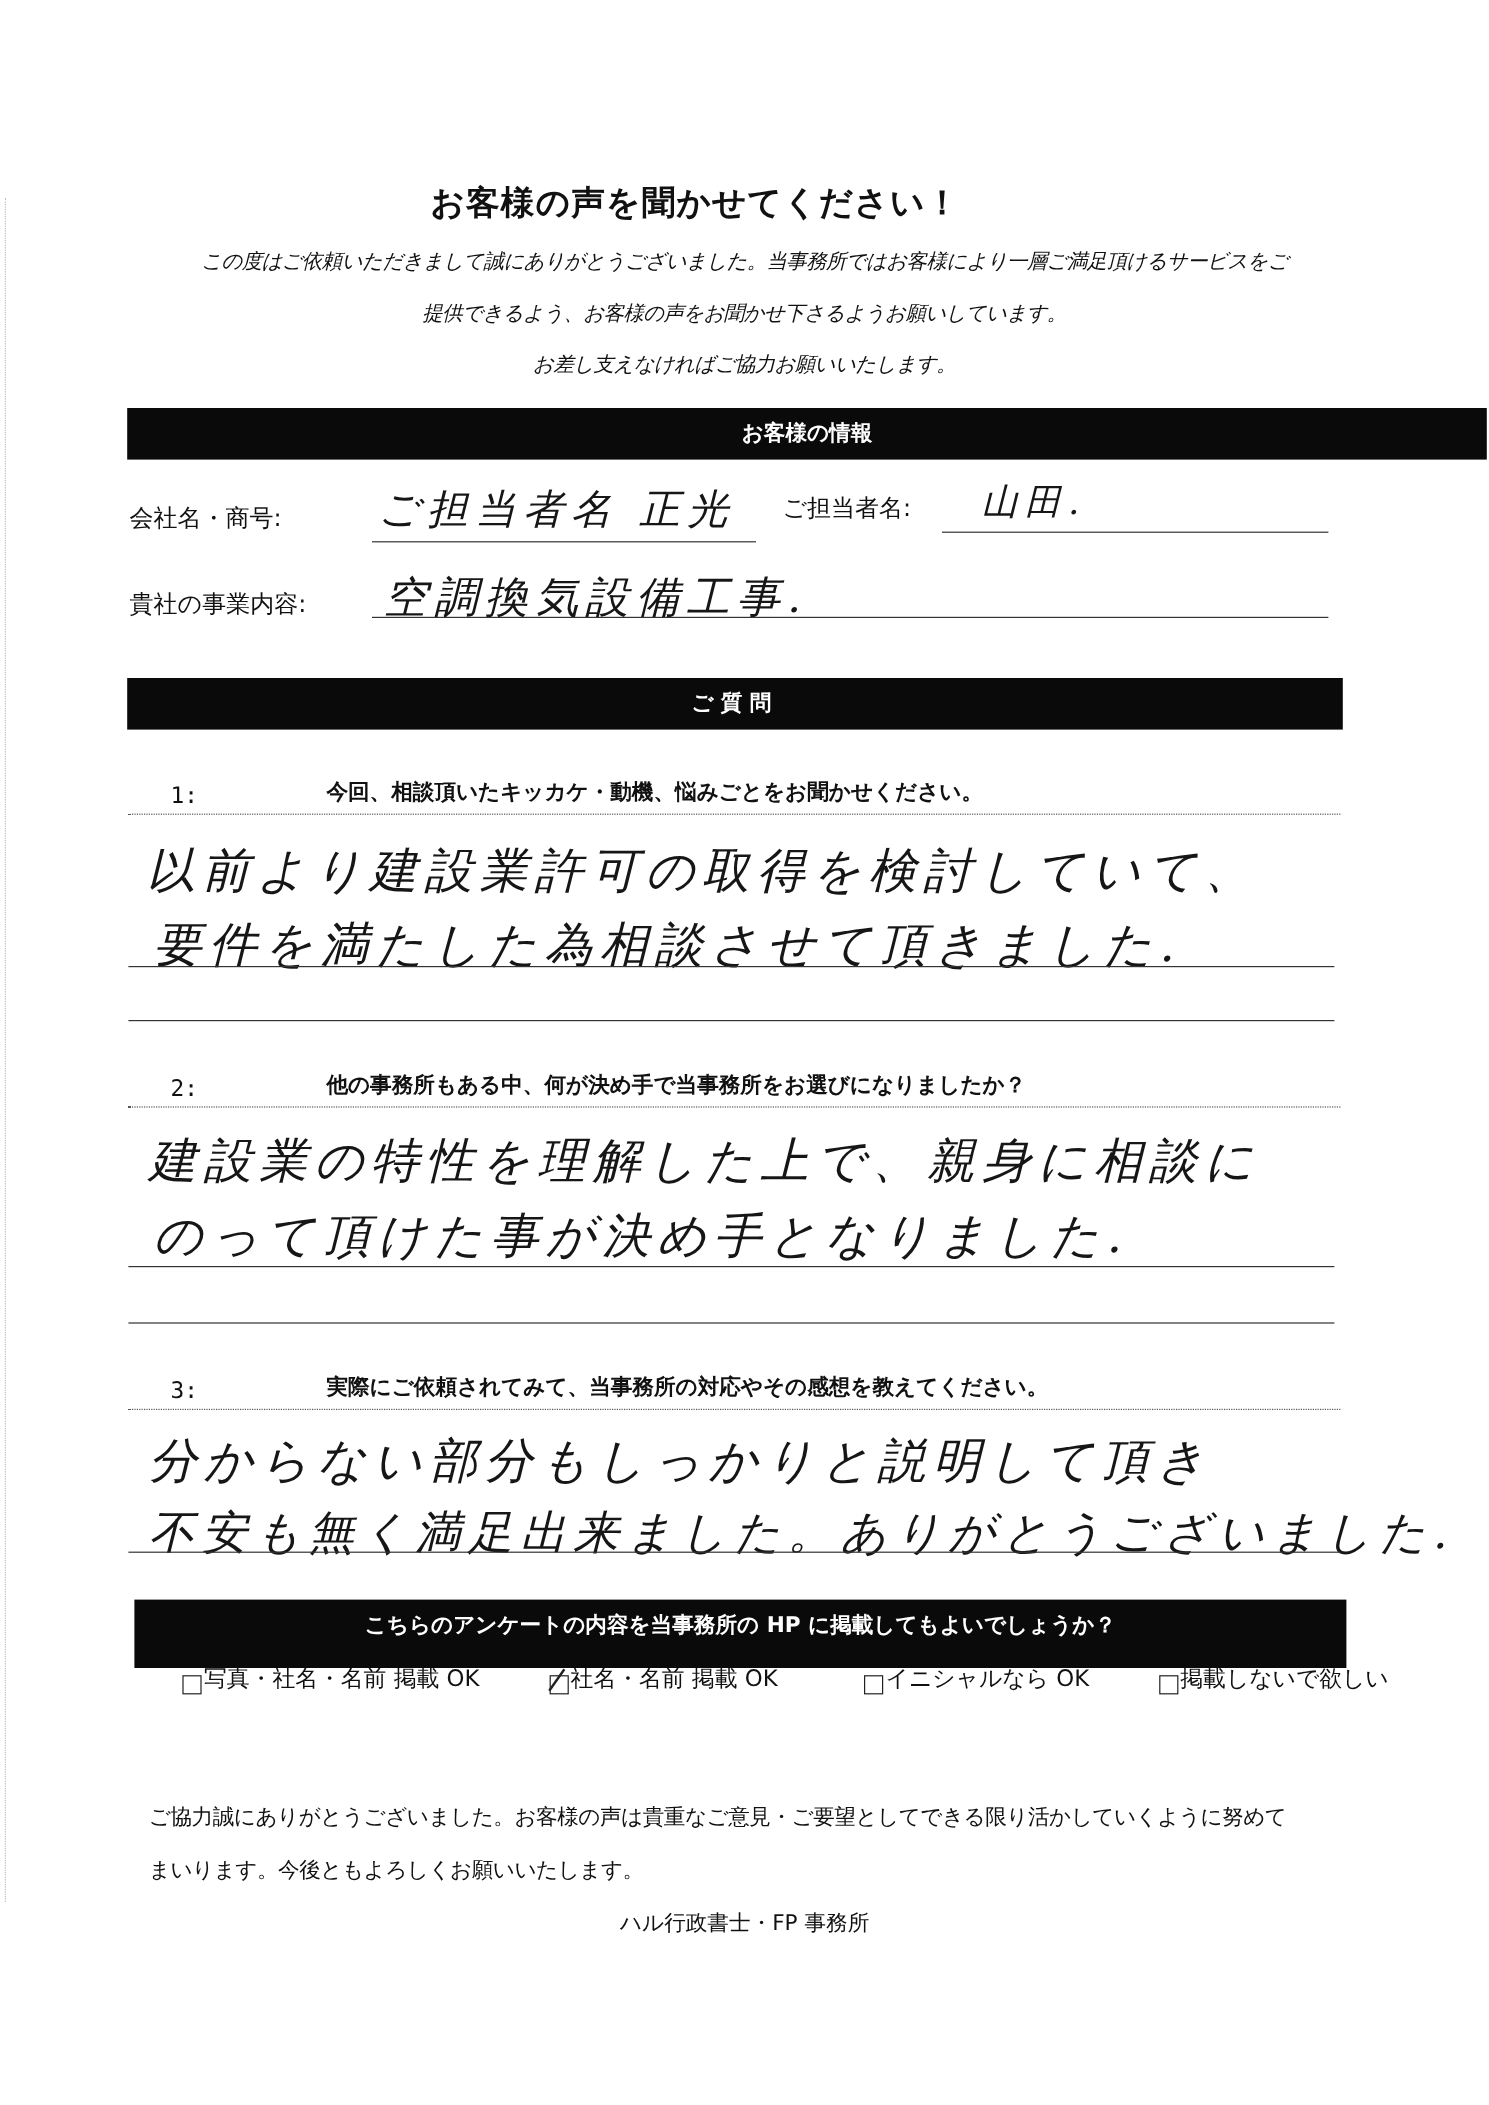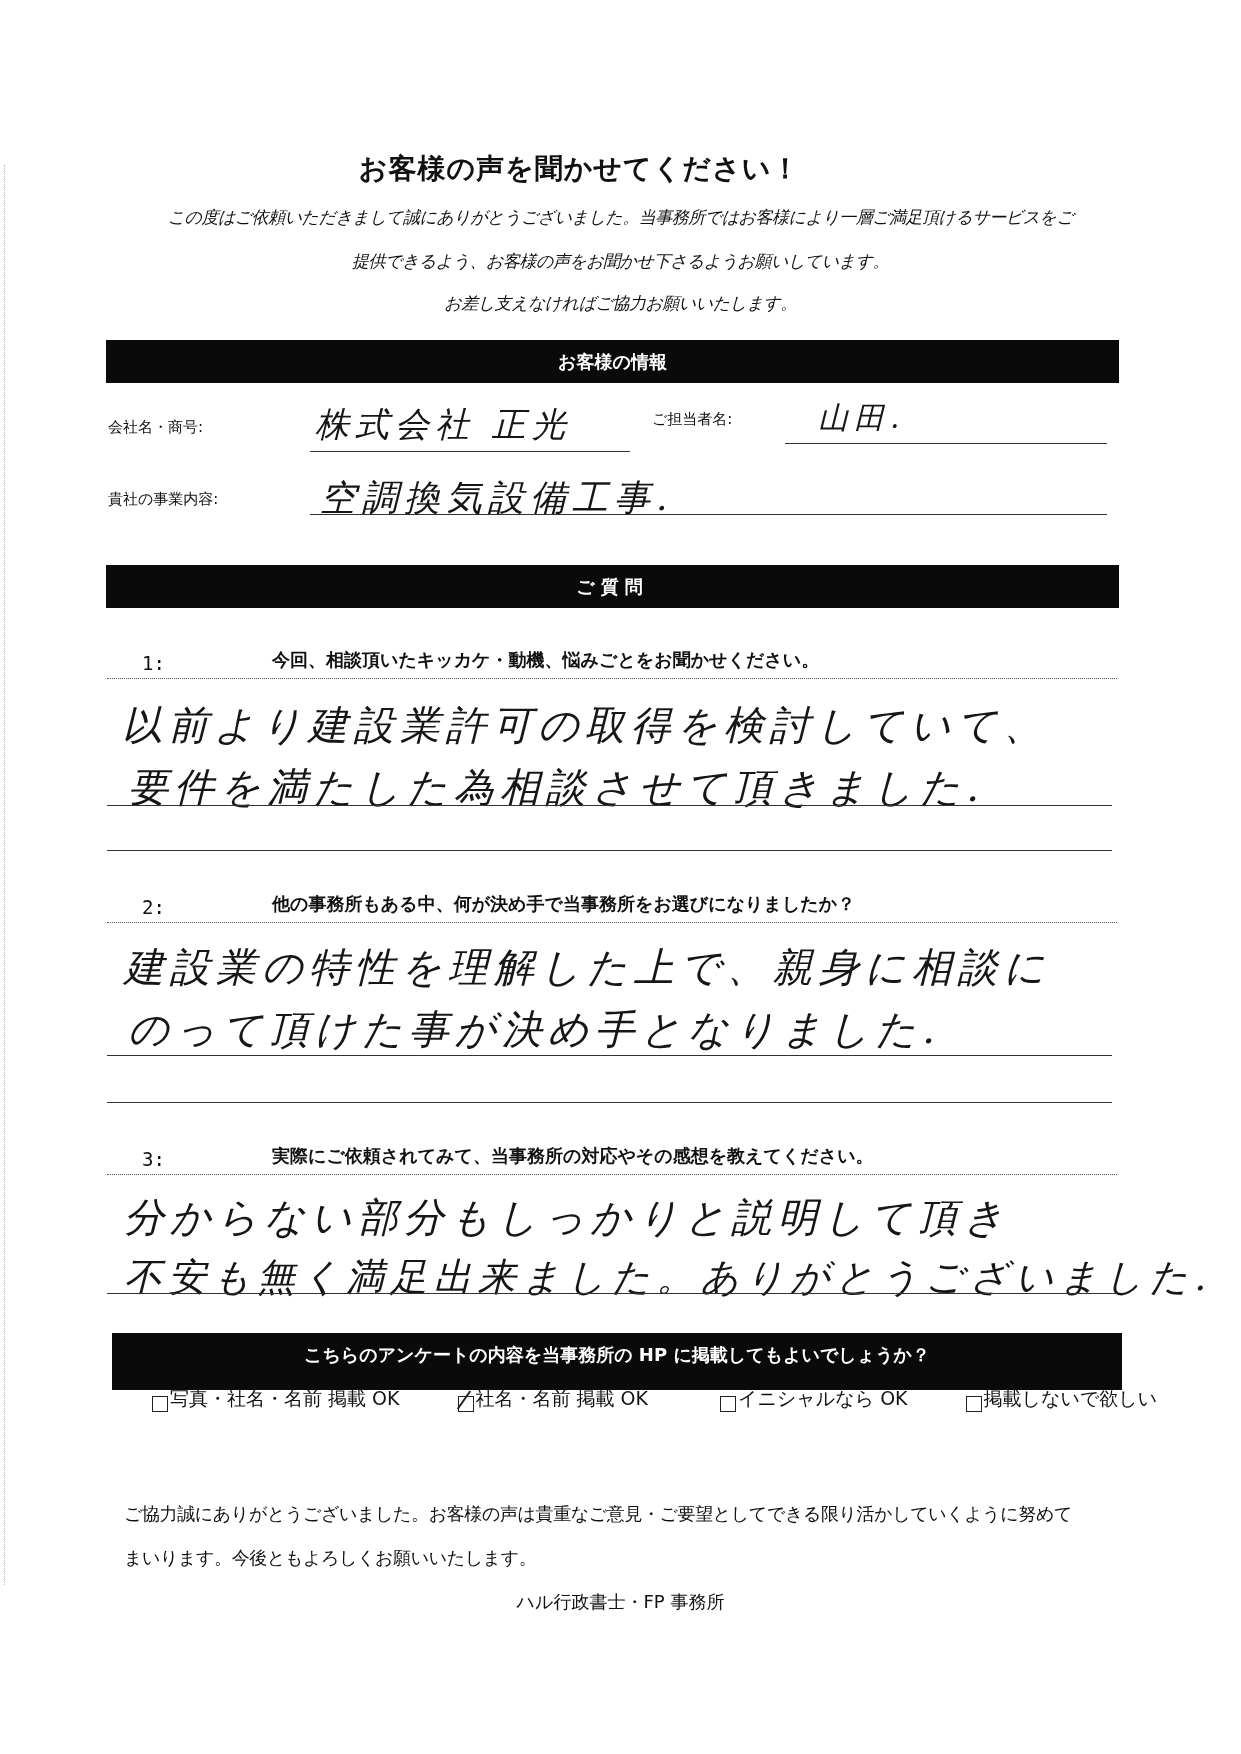--- a/index.html
+++ b/index.html
@@ -2,21 +2,21 @@
 <html><head>
 <meta charset="utf-8">
 <style>
   html, body { margin:0; padding:0; background:#fff; }
   body { width:1241px; height:1754px; position:relative; overflow:hidden;
          font-family:"DejaVu Sans", "Liberation Sans", sans-serif; color:#111; }
   .abs { position:absolute; }
   .title { left:0; width:1159px; top:150px; text-align:center; font-size:28px; font-weight:bold; letter-spacing:1px; }
   .intro { left:0; width:1241px; text-align:center; font-size:17px; letter-spacing:-0.5px;font-style:italic; }
   .bar { background:#0a0a0a; color:#fff; text-align:center; font-weight:bold; font-size:18px; }
-  .lbl { font-size:15px; }
+  .lbl { font-size:20px; }
   .hw { font-family:"DejaVu Serif", "Liberation Serif", serif; font-weight:300; color:#161616; font-style:italic; letter-spacing:6px; }
   .uline { height:0; border-top:1.5px solid #333; }
   .dotline { height:0; border-top:1.5px dotted #555; }
   .qnum { font-size:19px; font-family:"DejaVu Sans Mono", "Liberation Mono", monospace; }
   .qtext { font-size:18px; font-weight:bold; }
   .cb-row { font-size:19px; display:flex; gap:18px; }
   .cb { display:inline-flex; align-items:flex-end;padding-left:40px; }
   .box { display:inline-block; width:14px; height:14px; border:1.3px solid #222; margin-right:2px; position:relative; }
   .box.checked::after { content:""; position:absolute; left:4px; top:-8px; width:2px; height:22px; background:#222; transform:rotate(35deg); }
   .thanks { font-size:18px; letter-spacing:-0.4px; }
@@ -25,24 +25,24 @@
 </head>
 <body>
 
 <div class="abs edge"></div>
 
 <div class="abs title">お客様の声を聞かせてください！</div>
 <div class="abs intro" style="top:206px;">この度はご依頼いただきまして誠にありがとうございました。当事務所ではお客様により一層ご満足頂けるサービスをご</div>
 <div class="abs intro" style="top:250px;">提供できるよう、お客様の声をお聞かせ下さるようお願いしています。</div>
 <div class="abs intro" style="top:292px;">お差し支えなければご協力お願いいたします。</div>
 
-<div class="abs bar" style="left:106px; top:340px; width:1013px; height:43px; line-height:43px;">お客様の情報</div>
+<div class="abs bar" style="left:106px; top:340px; width:1133px; height:43px; line-height:43px;">お客様の情報</div>
 
 <div class="abs lbl" style="left:108px; top:418px;">会社名・商号:</div>
-<div class="abs hw" style="left:315px; top:402px; font-size:34px;">株式会社 正光</div>
+<div class="abs hw" style="left:315px; top:402px; font-size:34px;">ご担当者名 正光</div>
 <div class="abs uline" style="left:310px; top:451px; width:320px;"></div>
 
 <div class="abs lbl" style="left:652px; top:410px;">ご担当者名:</div>
 <div class="abs hw" style="left:818px; top:398px; font-size:30px;">山田.</div>
 <div class="abs uline" style="left:785px; top:443px; width:322px;"></div>
 
 <div class="abs lbl" style="left:108px; top:490px;">貴社の事業内容:</div>
 <div class="abs hw" style="left:320px; top:474px; font-size:36px;">空調換気設備工事.</div>
 <div class="abs uline" style="left:310px; top:514px; width:797px;"></div>
 

